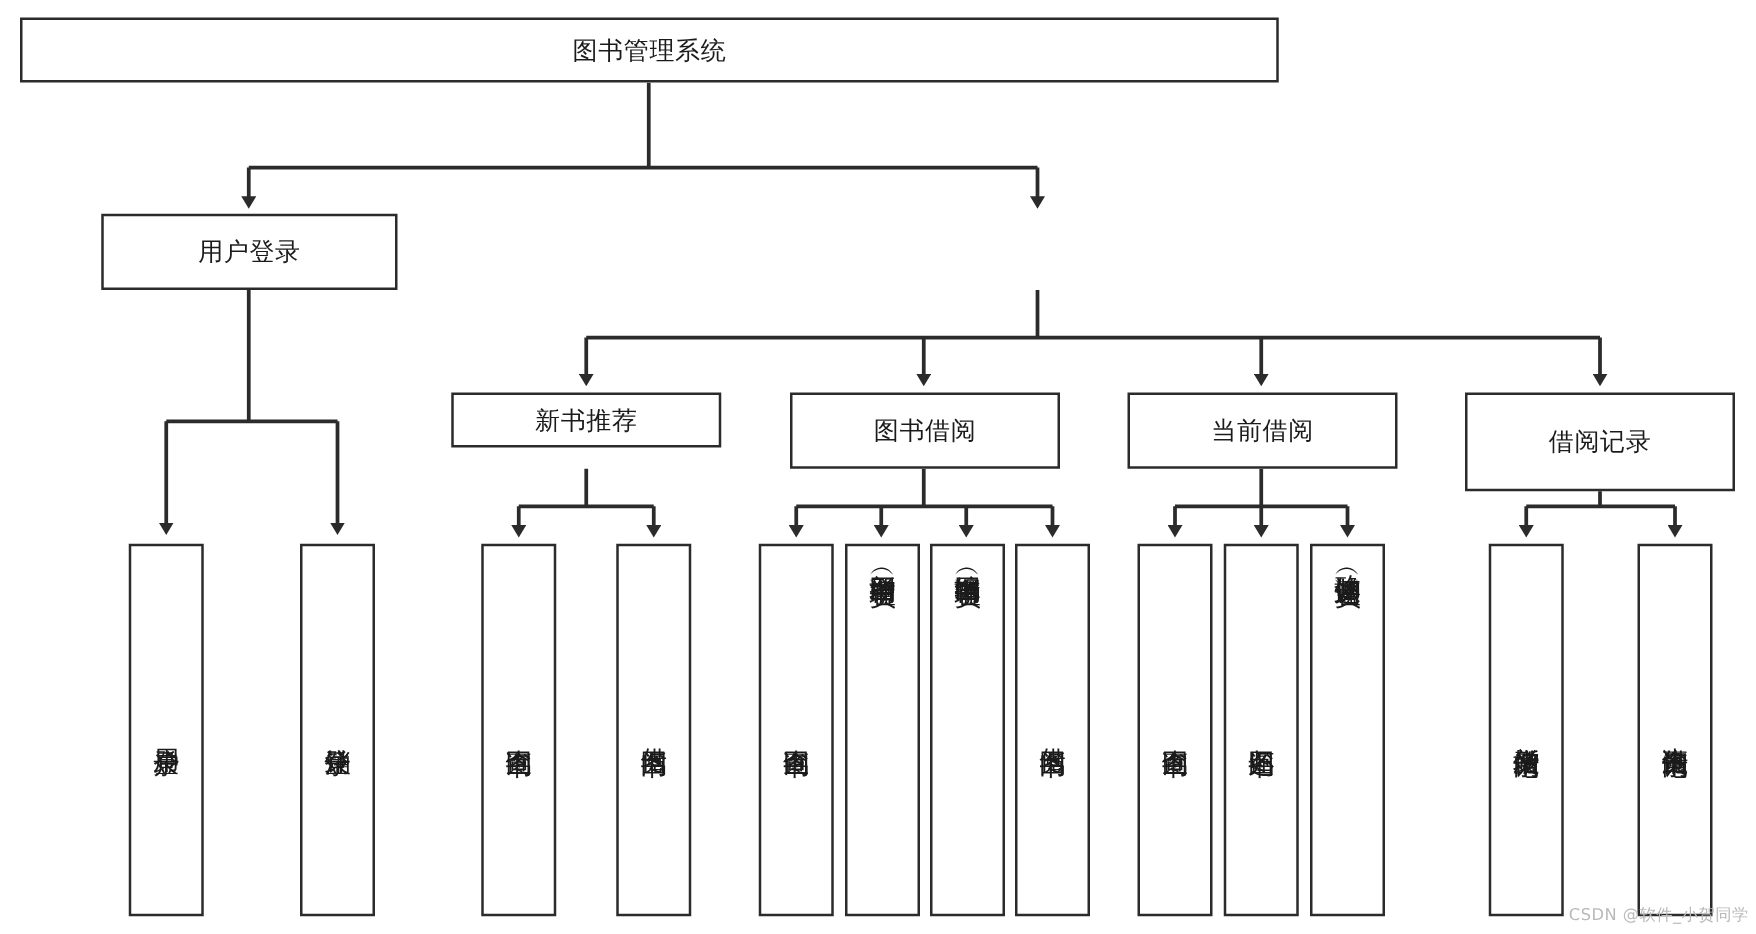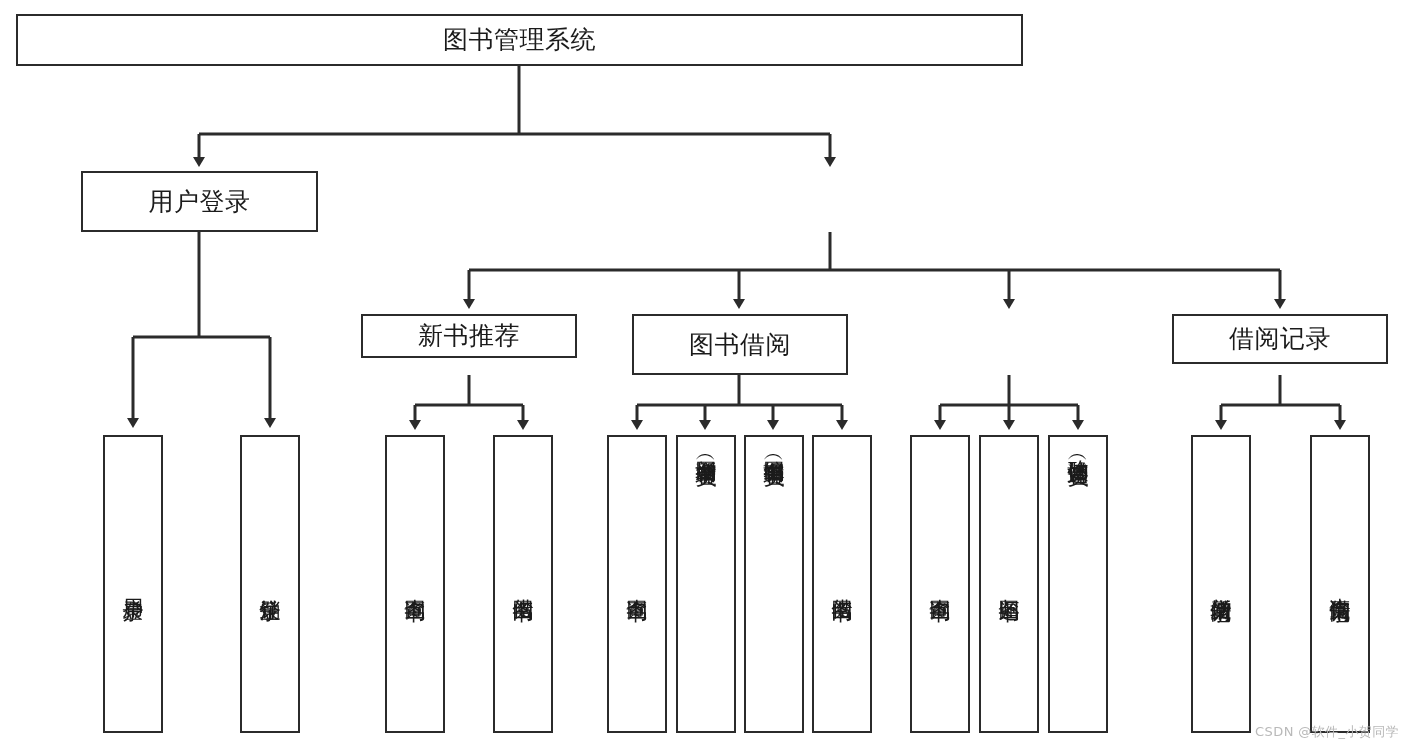--- a/index.html
+++ b/index.html
@@ -38,21 +38,21 @@
   .node-label {
     color: #1b1b1b;
     font-size: 21px;
     line-height: 1.12;
     letter-spacing: 0.5px;
     white-space: nowrap;
     text-align: center;
   }
   
   .node.horiz .node-label {
-    font-size: 25px;
+    font-size: 20px;
   }
   
   .node.leaf {
     align-items: flex-start;
     justify-content: center;
     padding-top: 6px;
   }
   .node.leaf.centered {
     align-items: center;
     padding-top: 0;
@@ -145,22 +145,25 @@
 
 
   <div class="node horiz" style="left:361px; top:314px; width:216px; height:44px;">
     <span class="node-label">新书推荐</span>
   </div>
 
   <div class="node horiz" style="left:632px; top:314px; width:216px; height:61px;">
     <span class="node-label">图书借阅</span>
   </div>
 
-
-  <div class="node horiz" style="left:1172px; top:314px; width:216px; height:50px;">
+  <div class="node horiz" style="left:902px; top:314px; width:216px; height:61px;">
+    <span class="node-label">当前借阅</span>
+  </div>
+
+  <div class="node horiz" style="left:1172px; top:314px; width:216px; height:79px;">
     <span class="node-label">借阅记录</span>
   </div>
 
   <div class="node leaf centered" style="left:103px; top:435px; width:60px; height:298px;">
     <span class="node-label">用户登录</span>
   </div>
 
   <div class="node leaf centered" style="left:240px; top:435px; width:60px; height:298px;">
     <span class="node-label">注销登录</span>
   </div>

